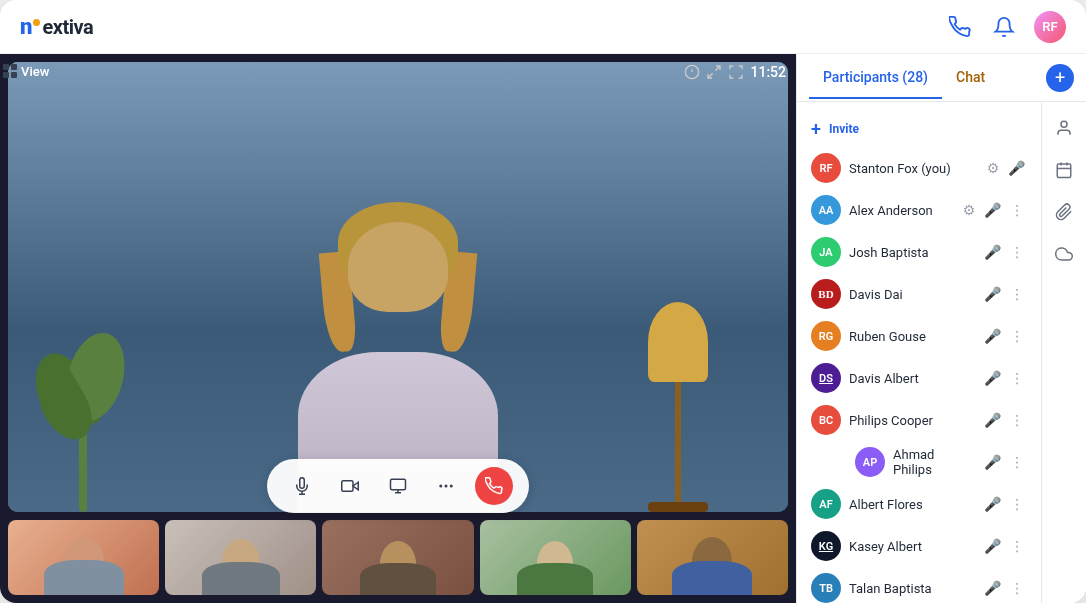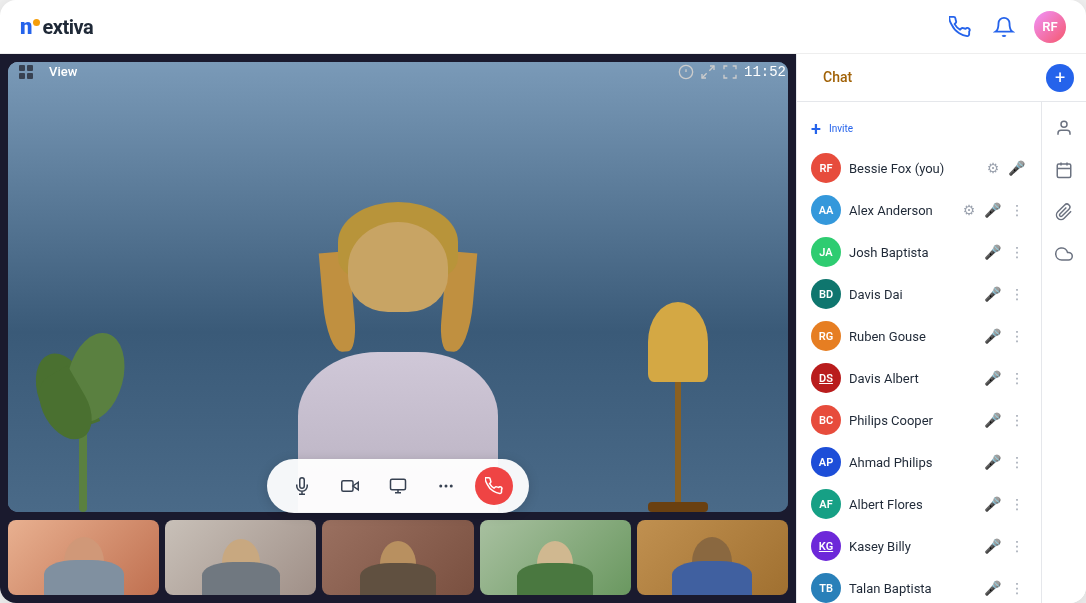--- a/index.html
+++ b/index.html
@@ -213,22 +213,22 @@
       padding: 8px 14px;
       cursor: pointer;
     }
     .invite-plus {
       color: #2563eb;
       font-size: 18px;
       font-weight: 600;
     }
     .invite-label {
       color: #2563eb;
-      font-size: 10px;
-      font-weight: 400;
+      font-size: 12px;
+      font-weight: 700;
     }
     .participant-row {
       display: flex;
       align-items: center;
       gap: 8px;
       padding: 6px 14px;
       cursor: pointer;
     }
     .participant-avatar {
       width: 30px;
@@ -332,31 +332,31 @@
         </svg>
       </div>
       <div class="avatar-header" style="background: linear-gradient(135deg,#f093fb,#f5576c);">RF</div>
     </div>
   </div>
 
   <div class="main-content">
 
     <div class="video-area">
 
-      <div style="position:absolute;top:10px;left:19px;z-index:10;display:flex;align-items:flex-end;gap:16px;">
+      <div style="position:absolute;top:10px;left:3px;z-index:10;display:flex;align-items:flex-start;gap:4px;">
         <div class="grid-icon">
           <span></span>
             <span></span>
             <span></span>
             <span></span>
         </div>
         <span style="color:#fff;font-size:13px;font-weight:500;">View</span>
       </div>
 
-      <div style="position:absolute;top:10px;right:10px;z-index:10;display:flex;gap:6px;font-family:Liberation Mono, monospace;">
+      <div style="position:absolute;top:10px;right:10px;z-index:10;display:flex;gap:6px;">
         <svg width="16" height="16" viewBox="0 0 24 24" fill="none" stroke="#ccc" stroke-width="2">
             <circle cx="12" cy="12" r="10"></circle>
             <line x1="12" y1="8" x2="12" y2="12"></line>
             <line x1="12" y1="16" x2="12.01" y2="16"></line>
           </svg>
         <svg width="16" height="16" viewBox="0 0 24 24" fill="none" stroke="#ccc" stroke-width="2">
             <polyline points="15,3 21,3 21,9"></polyline>
             <polyline points="9,21 3,21 3,15"></polyline>
             <line x1="21" y1="3" x2="14" y2="10"></line>
             <line x1="3" y1="21" x2="10" y2="14"></line>
@@ -454,36 +454,37 @@
           <svg viewBox="0 0 24 24" width="18" height="18" fill="none" stroke="#fff" stroke-width="2">
             <path d="M22 16.92v3a2 2 0 01-2.18 2 19.79 19.79 0 01-8.63-3.07A19.5 19.5 0 013.08 9.8a19.79 19.79 0 01-3.07-8.63A2 2 0 012 1h3a2 2 0 012 1.72c.127.96.361 1.903.7 2.81a2 2 0 01-.45 2.11L6.09 8.91a16 16 0 006 6l1.27-1.27a2 2 0 012.11-.45c.907.339 1.85.573 2.81.7A2 2 0 0122 16.92z"></path>
           </svg>
         </button>
       </div>
     </div>
 
     <div class="sidebar">
 
       <div class="sidebar-tabs">
+        <div class="sidebar-tab active">Participants (28)</div>
         <div class="sidebar-tab">Chat</div>
         <div class="sidebar-add-btn">+</div>
       </div>
 
       <div class="sidebar-with-icons">
 
         <div class="participants-list">
 
           <div class="invite-row">
             <span class="invite-plus">+</span>
             <span class="invite-label">Invite</span>
           </div>
 
           <div class="participant-row">
             <div class="participant-avatar" style="background:#e74c3c;">RF</div>
-            <span class="participant-name">Bessie Fox (you)</span>
+            <span class="participant-name">Stanton Fox (you)</span>
             <div class="participant-actions">
               <span class="action-icon">⚙</span>
               <span class="action-icon">🎤</span>
             </div>
           </div>
           <div class="participant-row">
             <div class="participant-avatar" style="background:#3498db;">AA</div>
             <span class="participant-name">Alex Anderson</span>
             <div class="participant-actions">
               <span class="action-icon">⚙</span>
@@ -493,70 +494,70 @@
           </div>
           <div class="participant-row">
             <div class="participant-avatar" style="background:#2ecc71;">JA</div>
             <span class="participant-name">Josh Baptista</span>
             <div class="participant-actions">
               <span class="action-icon">🎤</span>
               <span class="action-icon">⋮</span>
             </div>
           </div>
           <div class="participant-row">
-            <div class="participant-avatar" style="background:#0f766e;">BD</div>
+            <div class="participant-avatar" style="background:#b91c1c;font-family:Liberation Serif, serif;">BD</div>
             <span class="participant-name">Davis Dai</span>
             <div class="participant-actions">
               <span class="action-icon">🎤</span>
               <span class="action-icon">⋮</span>
             </div>
           </div>
           <div class="participant-row">
             <div class="participant-avatar" style="background:#e67e22;">RG</div>
             <span class="participant-name">Ruben Gouse</span>
             <div class="participant-actions">
               <span class="action-icon" style="color:#ef4444;">🎤</span>
               <span class="action-icon">⋮</span>
             </div>
           </div>
           <div class="participant-row">
-            <div class="participant-avatar" style="background:#b91c1c;text-decoration:underline;">DS</div>
+            <div class="participant-avatar" style="background:#4c1d95;text-decoration:underline;">DS</div>
             <span class="participant-name">Davis Albert</span>
             <div class="participant-actions">
               <span class="action-icon">🎤</span>
               <span class="action-icon">⋮</span>
             </div>
           </div>
           <div class="participant-row">
             <div class="participant-avatar" style="background:#e74c3c;">BC</div>
             <span class="participant-name">Philips Cooper</span>
             <div class="participant-actions">
               <span class="action-icon">🎤</span>
               <span class="action-icon">⋮</span>
             </div>
           </div>
           <div class="participant-row">
-            <div class="participant-avatar" style="background:#1d4ed8;">AP</div>
+            <div class="participant-avatar" style="background:#8b5cf6;margin-left:44px;">AP</div>
             <span class="participant-name">Ahmad Philips</span>
             <div class="participant-actions">
               <span class="action-icon">🎤</span>
               <span class="action-icon">⋮</span>
             </div>
           </div>
           <div class="participant-row">
             <div class="participant-avatar" style="background:#16a085;">AF</div>
             <span class="participant-name">Albert Flores</span>
             <div class="participant-actions">
               <span class="action-icon">🎤</span>
               <span class="action-icon">⋮</span>
             </div>
           </div>
           <div class="participant-row">
-            <div class="participant-avatar" style="background:#6d28d9;text-decoration:underline;">KG</div>
-            <span class="participant-name">Kasey Billy</span>
+            <div class="participant-avatar" style="background:#0f172a;text-decoration:underline;">KG</div>
+            <span class="participant-name">Kasey Albert</span>
             <div class="participant-actions">
               <span class="action-icon">🎤</span>
               <span class="action-icon">⋮</span>
             </div>
           </div>
           <div class="participant-row">
             <div class="participant-avatar" style="background:#2980b9;">TB</div>
             <span class="participant-name">Talan Baptista</span>
             <div class="participant-actions">
               <span class="action-icon">🎤</span>

